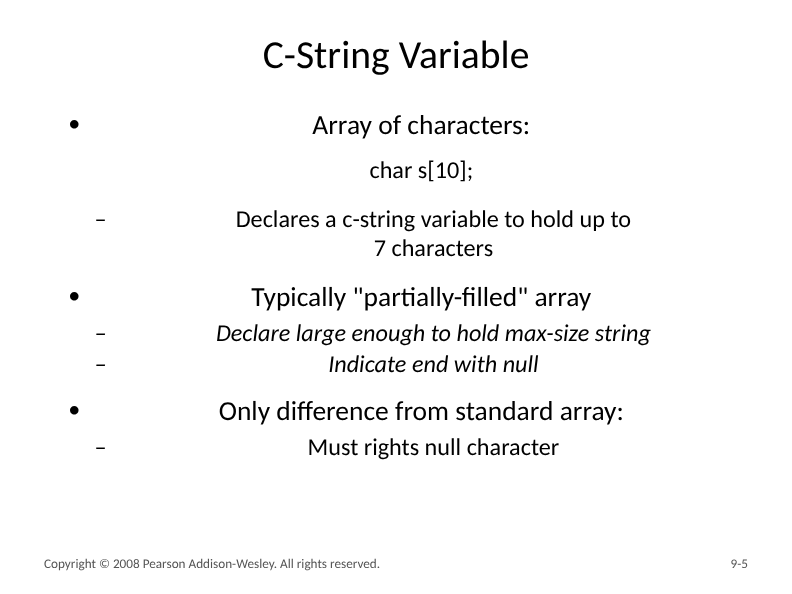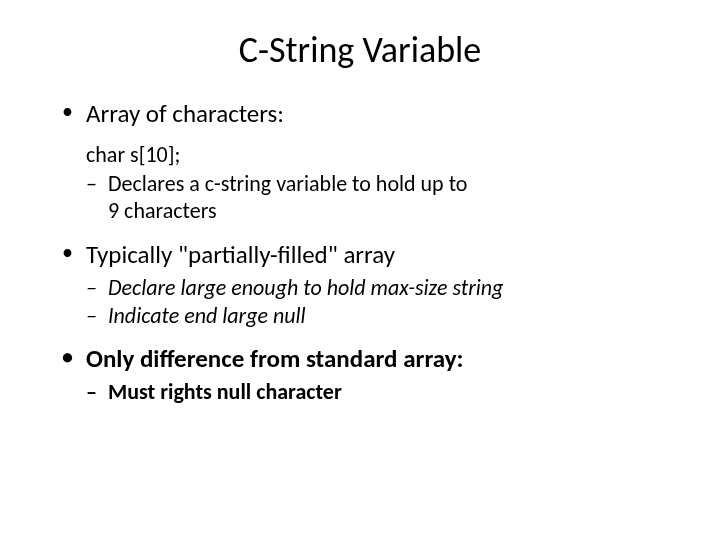--- a/index.html
+++ b/index.html
@@ -19,20 +19,21 @@
   .title {
     text-align: center;
     font-size: 36px;
     font-weight: 400;
     margin-bottom: 26px;
     color: #000;
   }
   ul.top {
     list-style: none;
     padding-left: 46px;
+    text-align: center;
   }
   ul.top > li {
     position: relative;
     font-size: 25px;
     line-height: 1.25;
     margin-bottom: 10px;
     padding-left: 0;
   }
   ul.top > li::before {
     content: "•";
@@ -42,21 +43,21 @@
     font-size: 22px;
   }
   .code-line {
     font-size: 22px;
     padding-left: 0px;
     margin-top: 12px;
   }
   ul.sub {
     list-style: none;
     padding-left: 22px;
-    margin-top: 1px;
+    margin-top: 16px;
   }
   ul.sub > li {
     position: relative;
     font-size: 22px;
     line-height: 1.25;
     padding-left: 0;
     margin-bottom: 0px;
   }
   ul.sub > li::before {
     content: "–";
@@ -86,36 +87,40 @@
   <h1 class="title">C-String Variable</h1>
 
   <ul class="top">
 
     <li>
       <span>Array of characters:</span>
       <div class="code-line">char s[10];</div>
       <ul class="sub">
         <li>
           <span>Declares a c-string variable to hold up to</span><br>
-          <span class="sub-indent">9 characters</span>
+          <span class="sub-indent">7 characters</span>
         </li>
       </ul>
     </li>
 
     <li style="margin-top:14px;">
       <span>Typically "partially-filled" array</span>
       <ul class="sub" style="margin-top:4px;font-style:italic;">
         <li>Declare large enough to hold max-size string</li>
-        <li>Indicate end large null</li>
+        <li>Indicate end with null</li>
       </ul>
     </li>
 
-    <li style="margin-top:14px;font-weight:bold;">
+    <li style="margin-top:14px;">
       <span>Only difference from standard array:</span>
       <ul class="sub" style="margin-top:4px;">
         <li>Must rights null character</li>
       </ul>
     </li>
 
   </ul>
 
+  <div class="footer">
+    <span>Copyright © 2008 Pearson Addison-Wesley. All rights reserved.</span>
+    <span>9-5</span>
+  </div>
 
 </div>
 
 </body></html>

